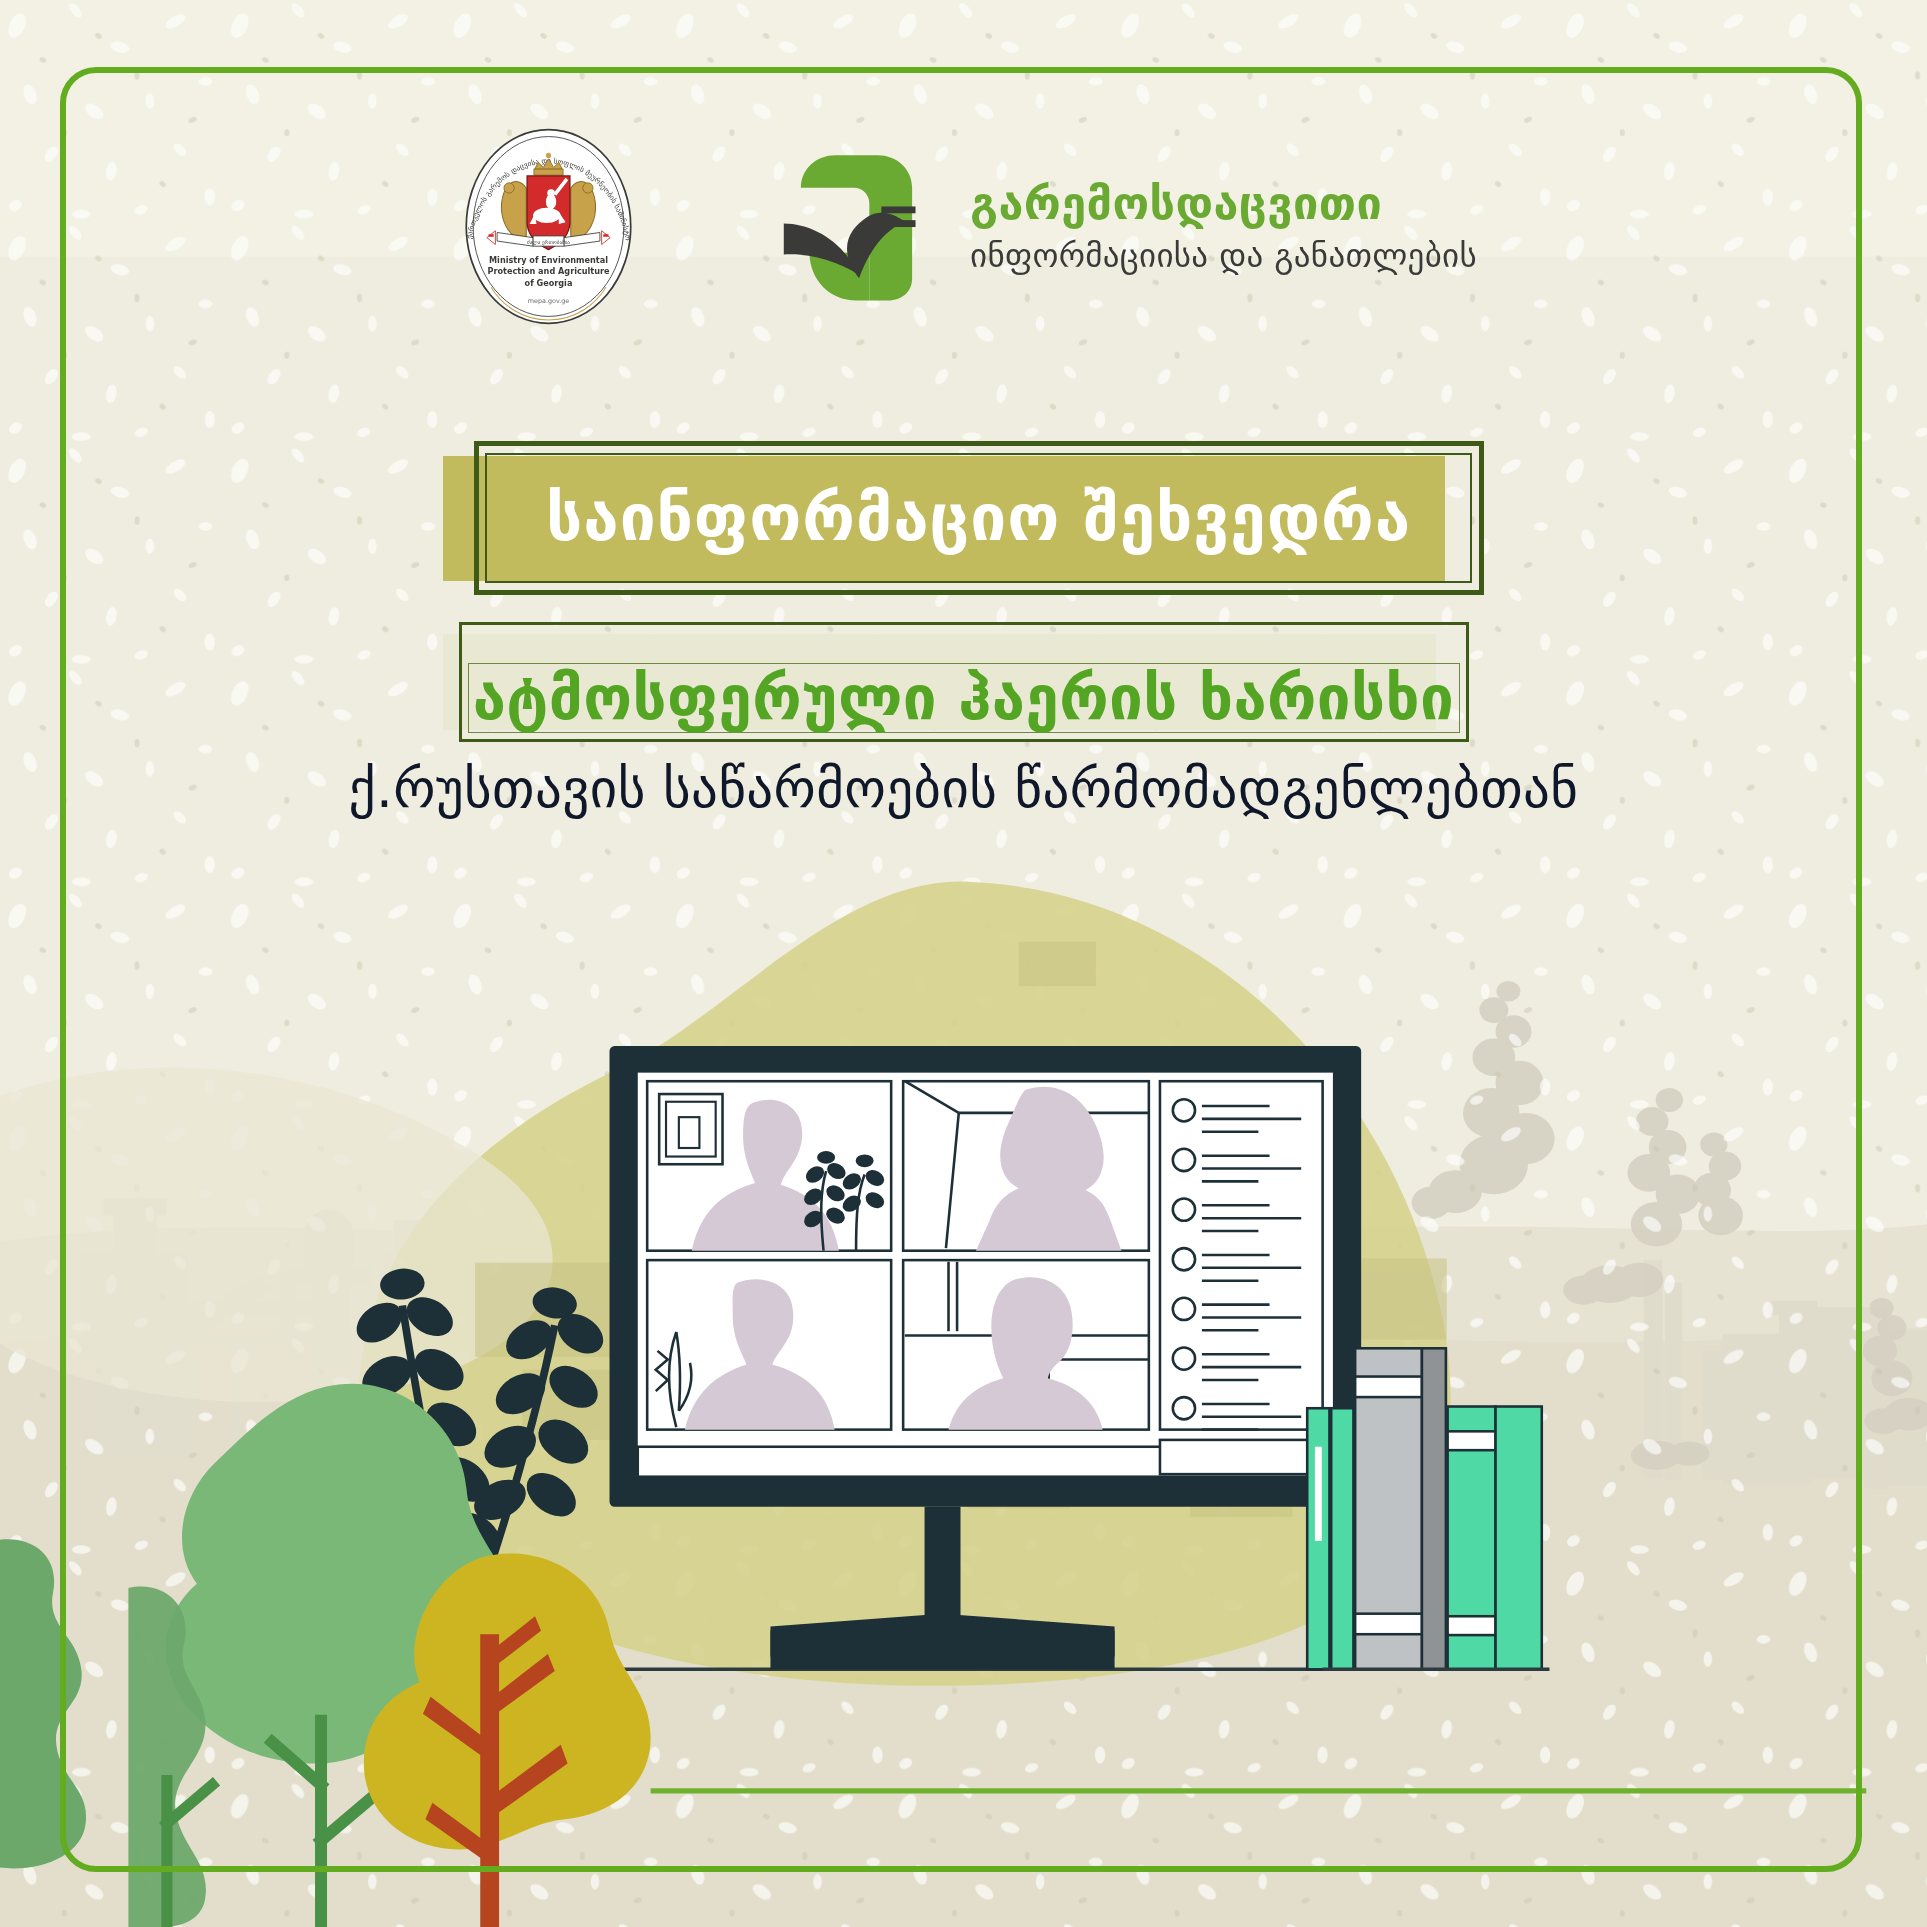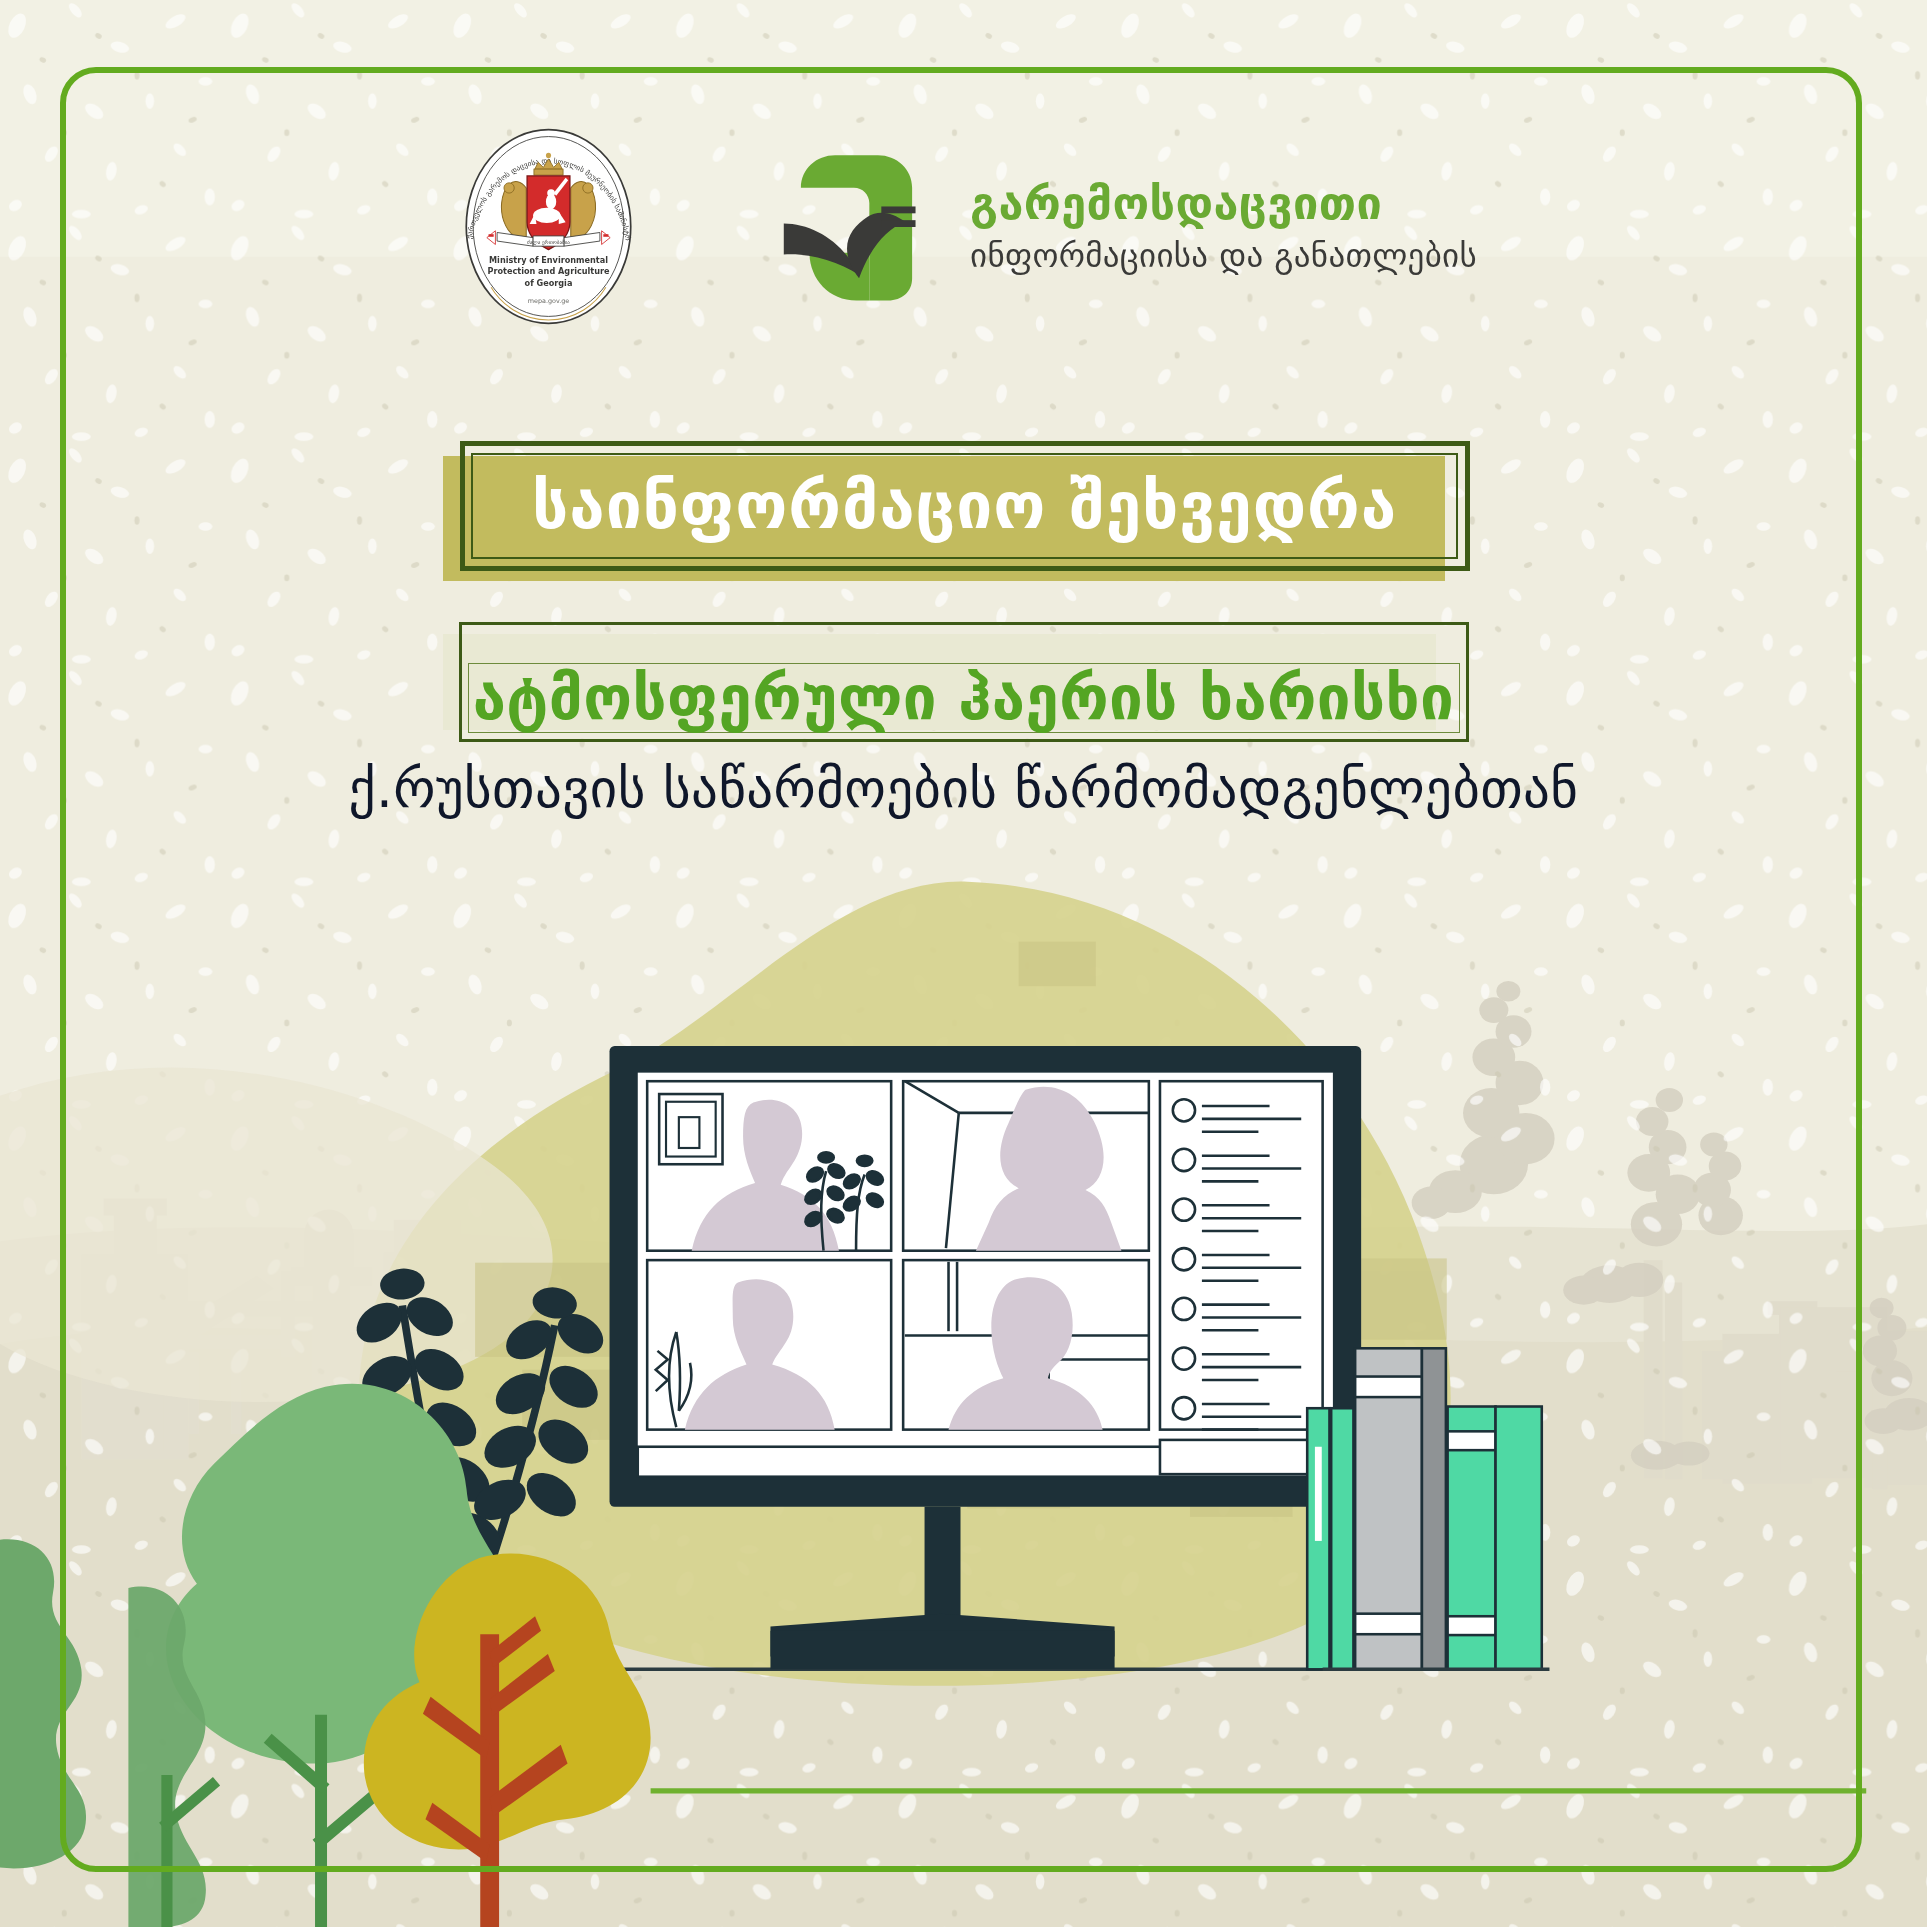--- a/index.html
+++ b/index.html
@@ -60,22 +60,22 @@
     z-index:30;
     display:flex;flex-direction:column;align-items:center;
   }
   .banner1-wrap{position:relative;width:1010px;height:154px;}
   .banner1-fill{
     position:absolute;left:-15.4px;top:15.4px;
     width:1002px;height:125px;
     background:#c2bb5e;
   }
   .banner1-box{
-    position:absolute;left:1px;top:0;
-    width:1010px;height:130px;
+    position:absolute;left:15px;top:0;
+    width:1010px;height:154px;
     border:5.1px solid #3d5a16;
     box-sizing:border-box;
   }
   .banner1-inner{
     position:absolute;left:6.8px;top:6.8px;right:6.8px;bottom:6.8px;
     border:2.6px solid #3d5a16;
     box-sizing:border-box;
     display:flex;align-items:center;justify-content:center;
   }
   .banner1-text{

